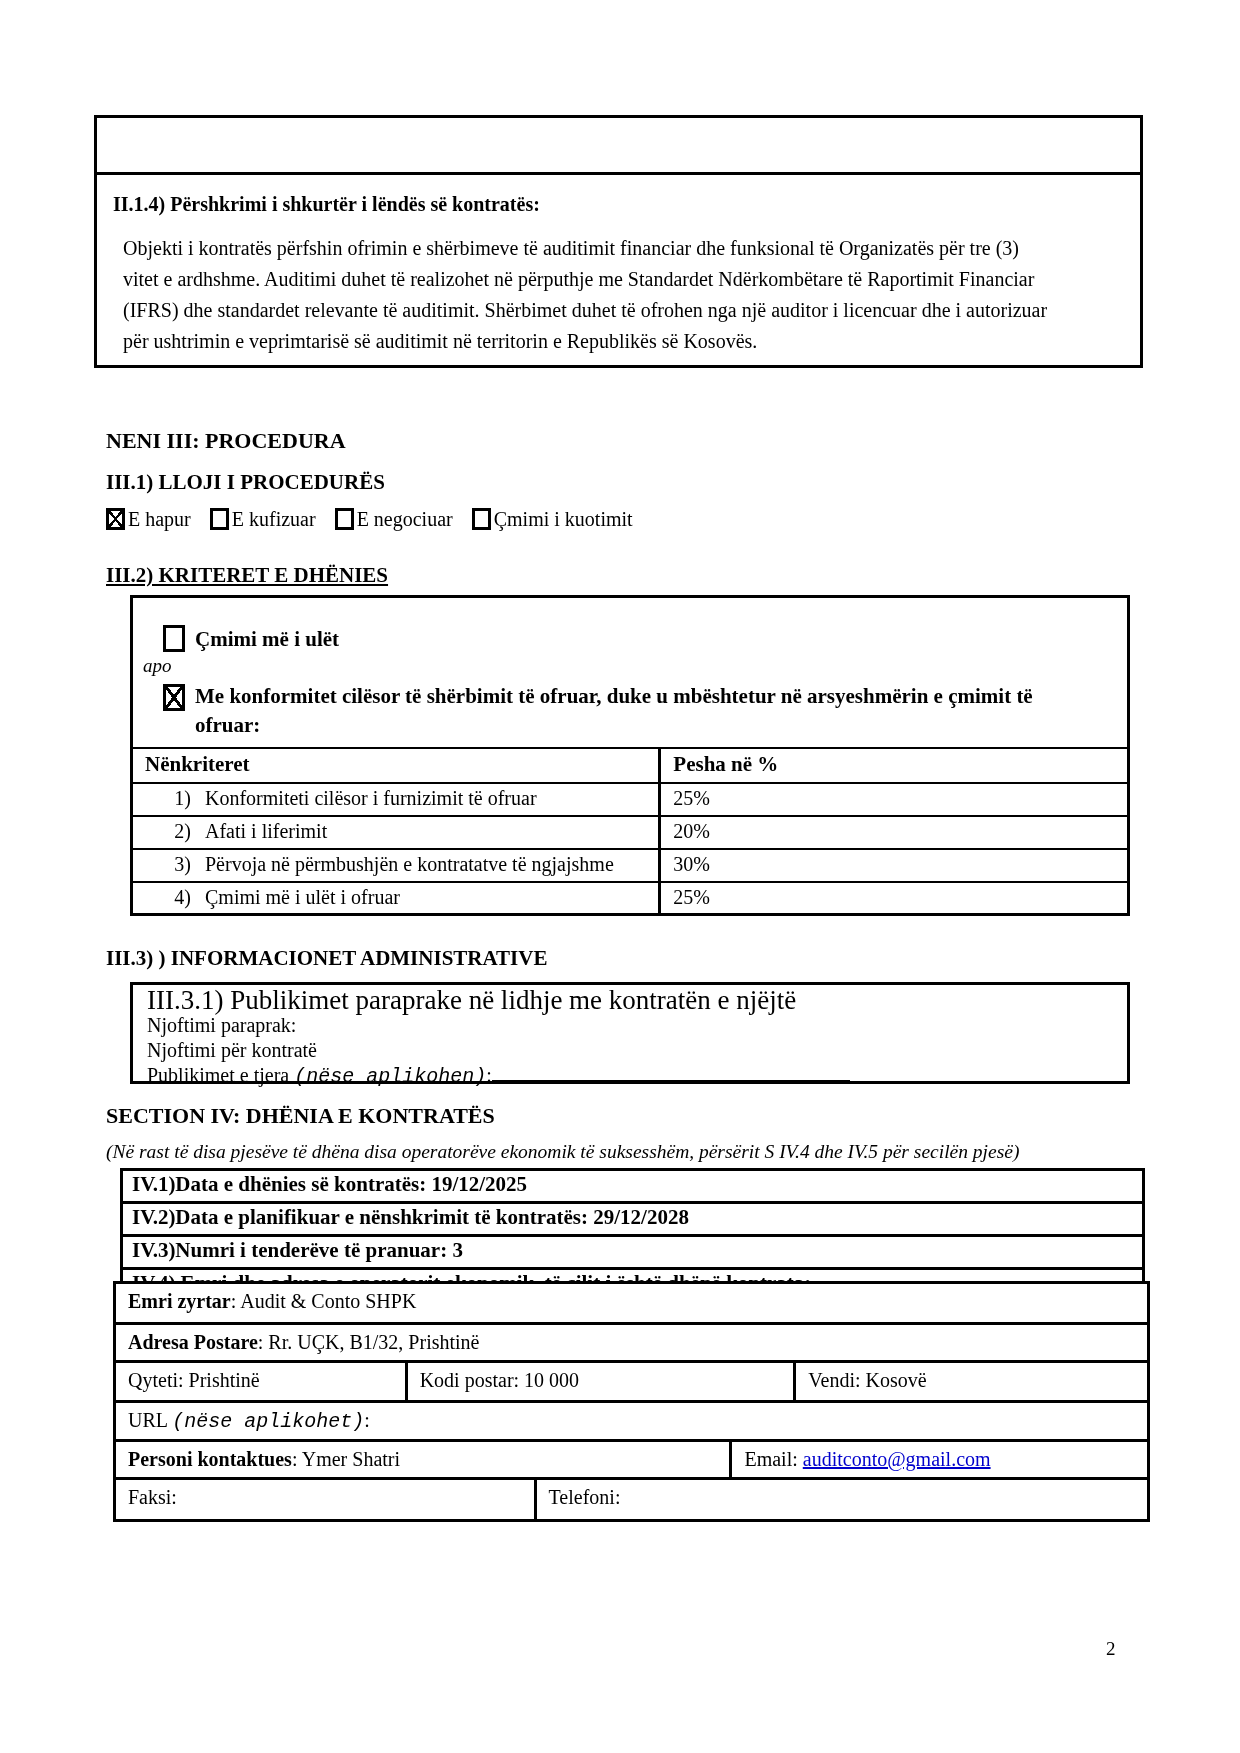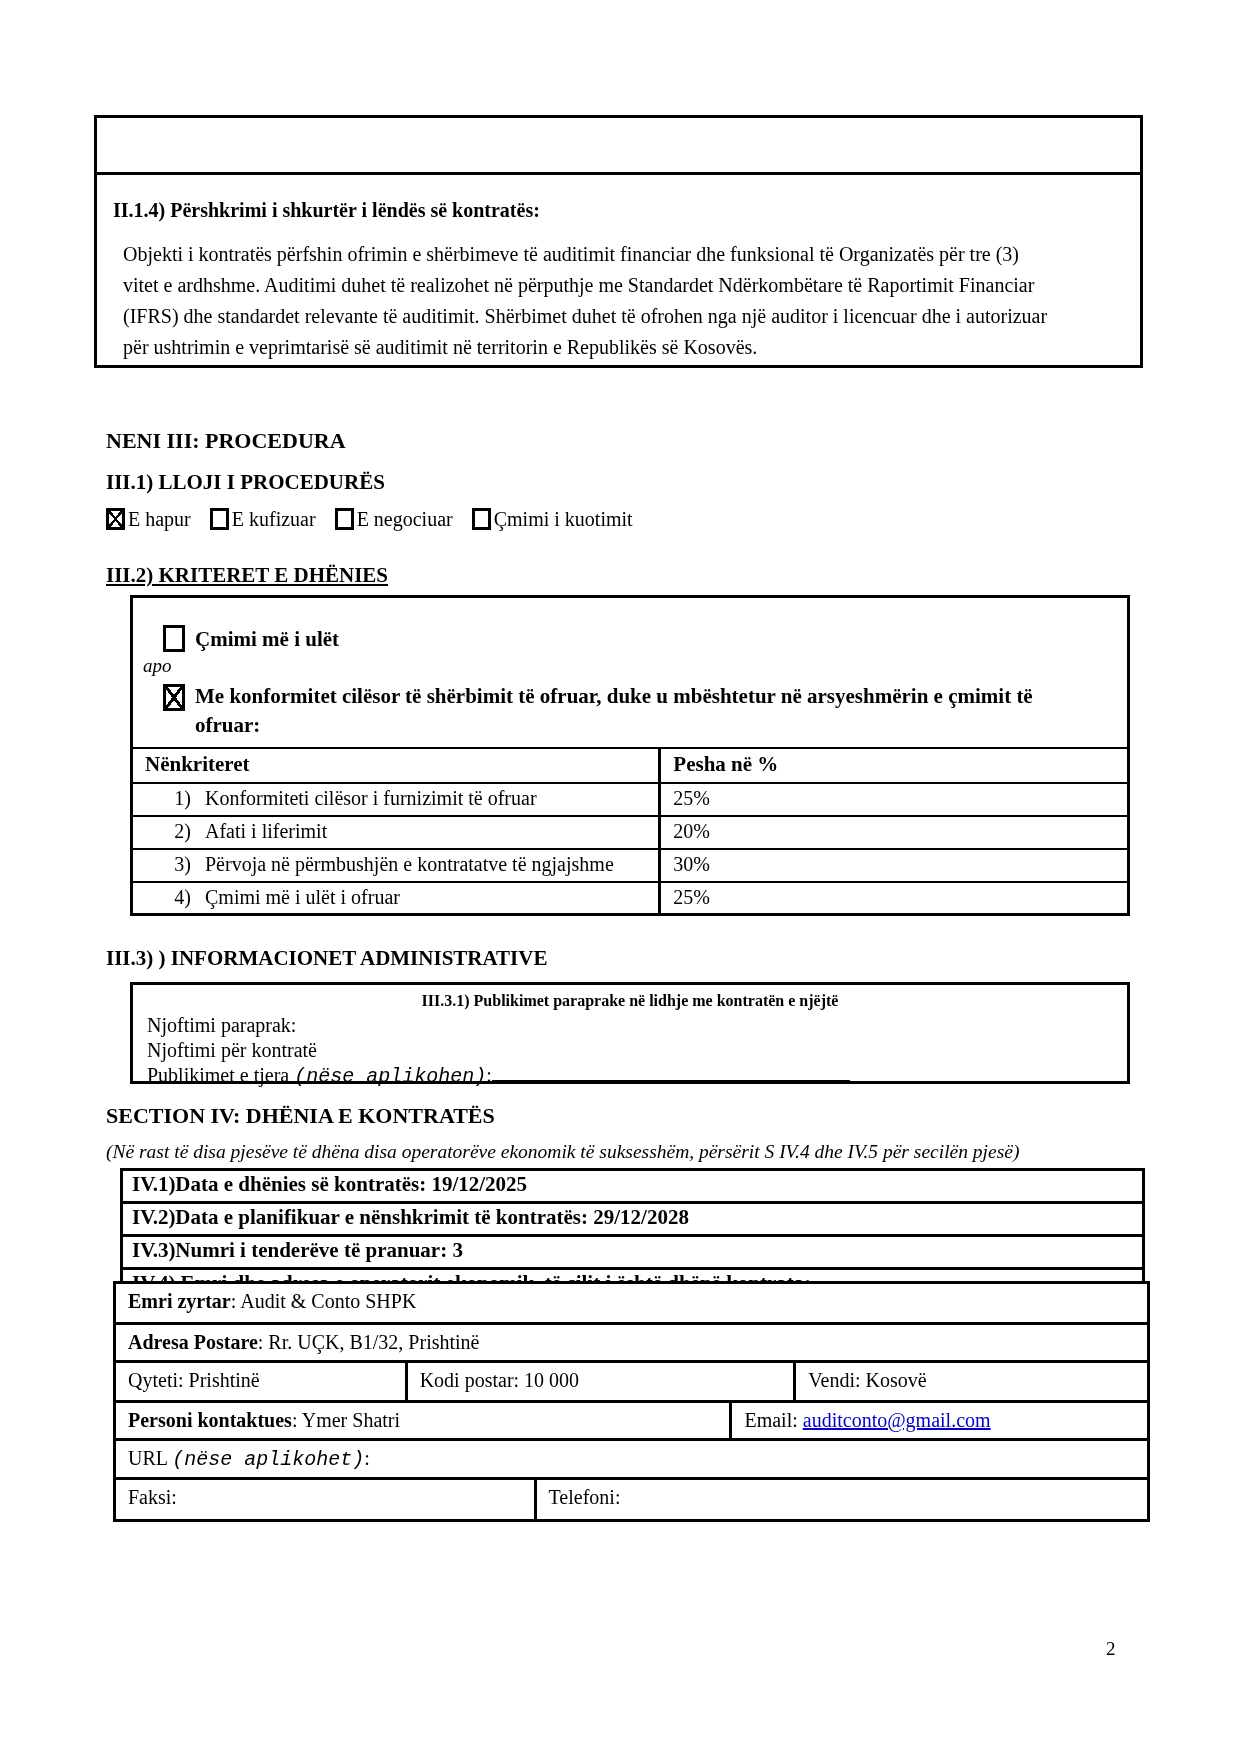--- a/index.html
+++ b/index.html
@@ -8,21 +8,21 @@
     width:1240px;height:1753px;
     background:#ffffff;color:#000;
     font-family:"Liberation Serif", serif;
     overflow:hidden;
   }
   
   .thickbox{border:3px solid #000;box-sizing:border-box;position:absolute;background:#fff;}
 
   
   .empty-box{left:94px;top:115px;width:1049px;height:60px;}
-  .desc-box{left:94px;top:172px;width:1049px;height:196px;padding:22px 16px;overflow:hidden;}
+  .desc-box{left:94px;top:172px;width:1049px;height:196px;padding:16px 16px;overflow:hidden;}
   .desc-heading{font-weight:bold;font-size:20px;line-height:26px;}
   .desc-body{margin:16px 0 0 10px;width:932px;font-size:20px;line-height:31px;}
 
   
   .h-main{position:absolute;font-weight:bold;font-size:22px;white-space:nowrap;}
   .h-sub{position:absolute;font-weight:bold;font-size:21px;white-space:nowrap;}
 
   
   .cb{display:inline-block;width:19px;height:22px;border:3px solid #000;box-sizing:border-box;
       vertical-align:-4px;background:#fff;flex:none;}
@@ -45,21 +45,21 @@
   .crit-opt2 .txt{width:880px;}
   .crit-table{width:100%;border-collapse:collapse;margin-top:7px;font-size:20px;}
   .crit-table td,.crit-table th{border-top:2px solid #000;padding:3px 12px 5px;vertical-align:top;text-align:left;}
   .crit-table .c1{width:53%;border-right:3px solid #000;}
   .crit-table th{font-size:21px;}
   .num{display:inline-block;width:46px;text-align:right;padding-right:14px;vertical-align:top;}
   .crit-name{display:inline-block;width:410px;vertical-align:top;}
 
   
   .admin-box{left:130px;top:982px;width:1000px;height:102px;padding:3px 14px;font-size:20px;line-height:25px;}
-  .admin-box .bh{font-weight:bold;font-size:16px;text-align:center;}
+  .admin-box .bh{font-weight:normal;font-size:27px;}
   .blank-line{display:inline-block;width:358px;border-bottom:2px solid #000;height:16px;vertical-align:baseline;}
   .it{font-style:italic;font-family:Liberation Mono, monospace;}
 
   
   .note{position:absolute;left:106px;top:1141px;font-style:italic;font-size:19.5px;white-space:nowrap;}
   .iv-rows{position:absolute;left:120px;top:1168px;width:1025px;}
   .iv-row{border:3px solid #000;box-sizing:border-box;margin-top:-3px;padding:1px 9px 4px;
           font-weight:bold;font-size:21px;line-height:25px;background:#fff;}
   .iv-row:first-child{margin-top:0;}
 
@@ -164,25 +164,25 @@
     </div>
     <div class="c-row h41">
       <div class="c-cell w-full"><span class="lbl">Adresa Postare</span><span>: Rr. UÇK, B1/32, Prishtinë</span></div>
     </div>
     <div class="c-row h43">
       <div class="c-cell w-city">Qyteti: Prishtinë</div>
       <div class="c-cell w-postal">Kodi postar: 10 000</div>
       <div class="c-cell w-country">Vendi: Kosovë</div>
     </div>
     <div class="c-row h38">
+      <div class="c-cell w-full"><span>URL </span><span class="it">(nëse aplikohet)</span><span>:</span></div>
+    </div>
+    <div class="c-row h38">
       <div class="c-cell w-contact"><span class="lbl">Personi kontaktues</span><span>: Ymer Shatri</span></div>
       <div class="c-cell w-email"><span>Email: </span><a class="email" style="color: rgb(0, 0, 204);">auditconto@gmail.com</a></div>
-    </div>
-    <div class="c-row h38">
-      <div class="c-cell w-full"><span>URL </span><span class="it">(nëse aplikohet)</span><span>:</span></div>
     </div>
     <div class="c-row h45">
       <div class="c-cell w-email">Faksi:</div>
       <div class="c-cell w-contact">Telefoni:</div>
     </div>
   </div>
 
   <div class="page-num">2</div>
 
 </div>

